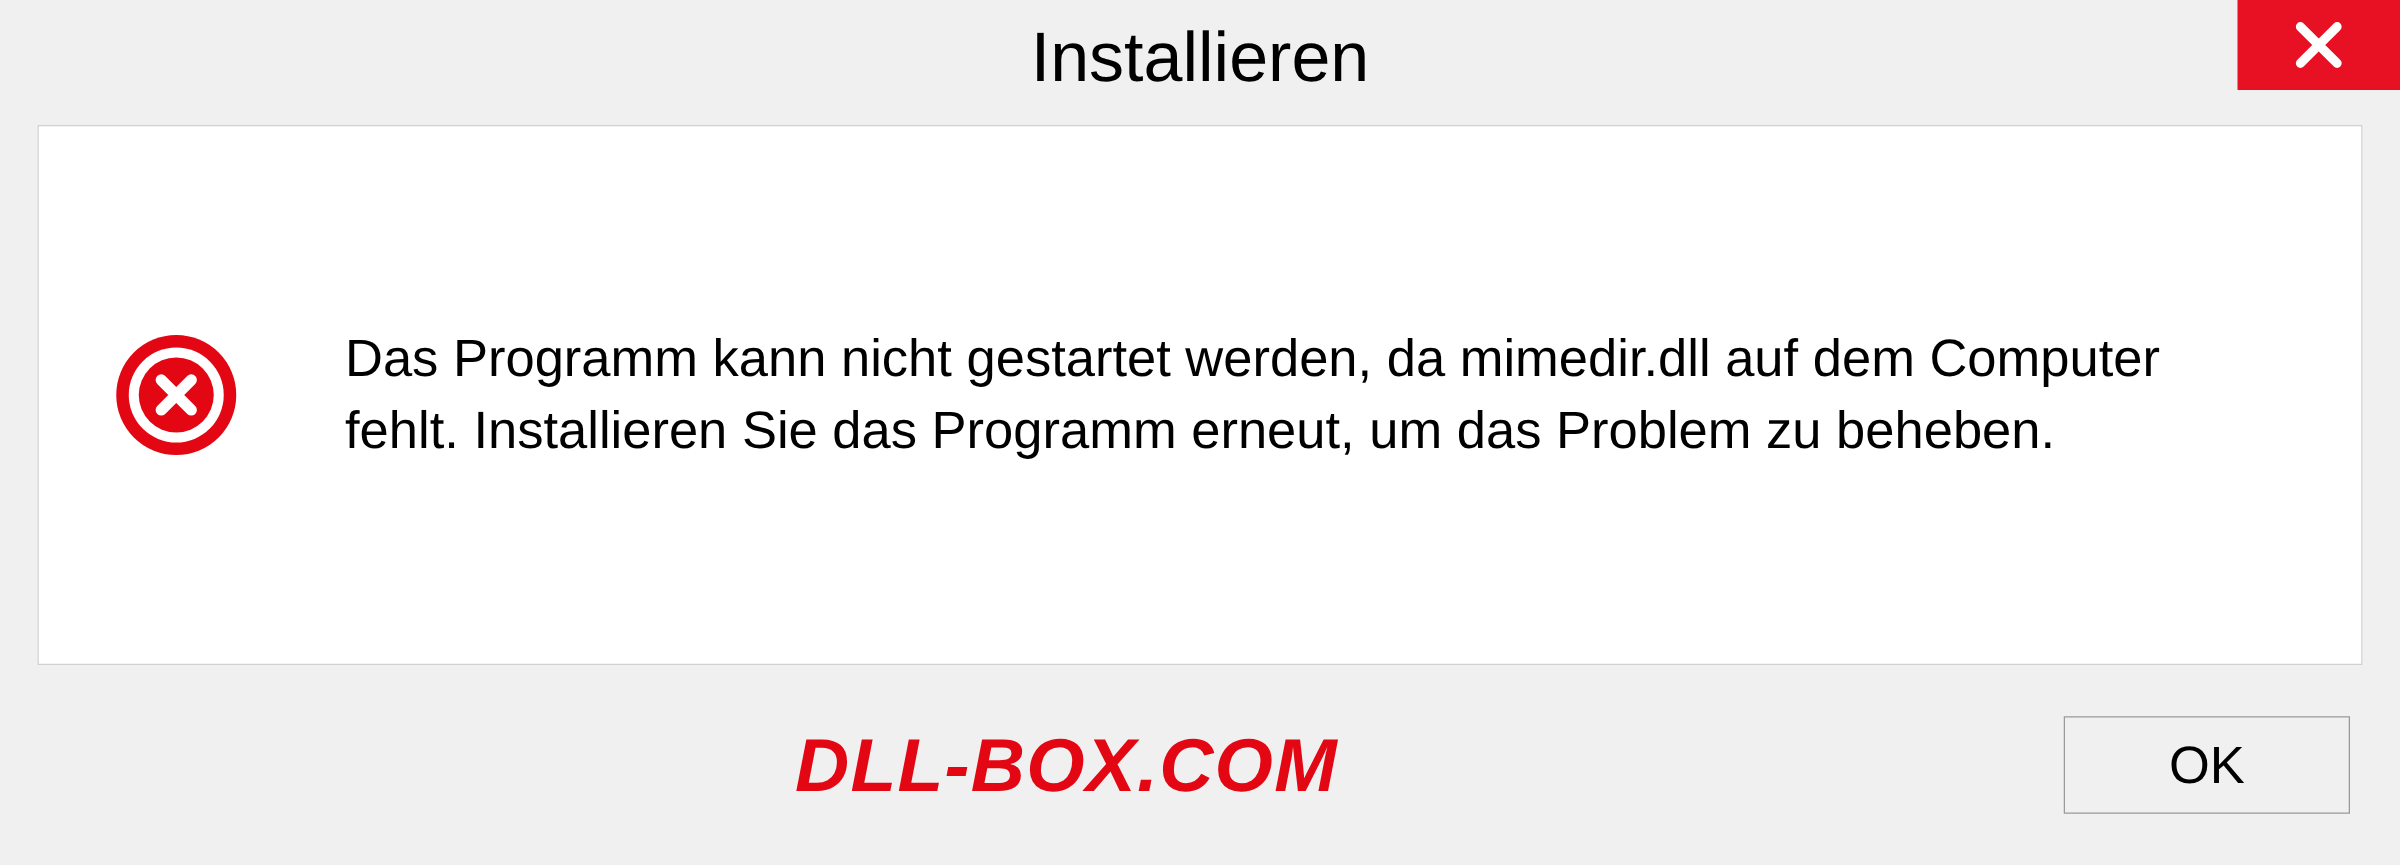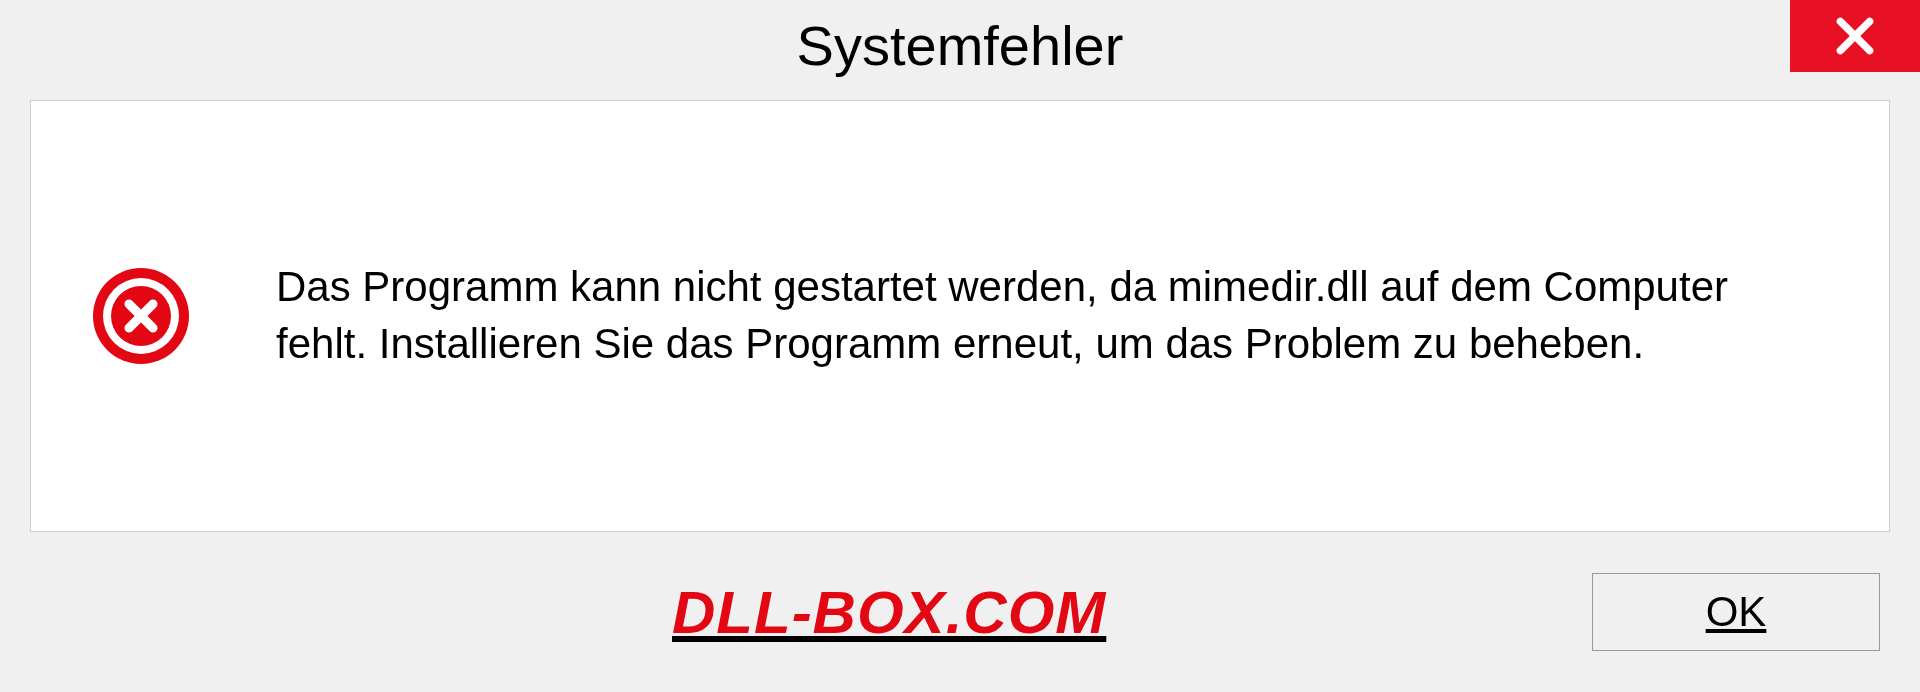--- a/index.html
+++ b/index.html
@@ -68,50 +68,49 @@
     .message-text {
       font-size: 42px;
       line-height: 1.35;
       color: #000;
     }
     .footer {
       height: 140px;
       display: flex;
       align-items: center;
       justify-content: space-between;
-      padding: 0 40px 20px 52px;
-      text-decoration: underline;
+      padding: 0 40px 20px 16px;
     }
     .watermark {
       font-size: 60px;
       font-weight: 900;
       color: #e30613;
       font-style: italic;
       letter-spacing: 1px;
       margin-left: 620px;
     }
     .ok-btn {
-      width: 288px;
+      width: 229px;
       height: 78px;
       background: #f0f0f0;
       border: 1px solid #999;
       font-size: 42px;
       color: #000;
       cursor: pointer;
       display: flex;
       align-items: center;
       justify-content: center;
     }
   </style>
 </head>
 <body>
 
 <div class="dialog">
   <div class="titlebar">
-    <div class="title">Systemfehler</div>
+    <div class="title">Installieren</div>
     <div class="close-btn">
       <svg viewBox="0 0 24 24">
         <path d="M4 4 L20 20 M20 4 L4 20" stroke="#ffffff" stroke-width="4" stroke-linecap="round" fill="none"></path>
       </svg>
     </div>
   </div>
 
   <div class="content-area">
     <div class="error-icon">
       <svg viewBox="0 0 100 100">

